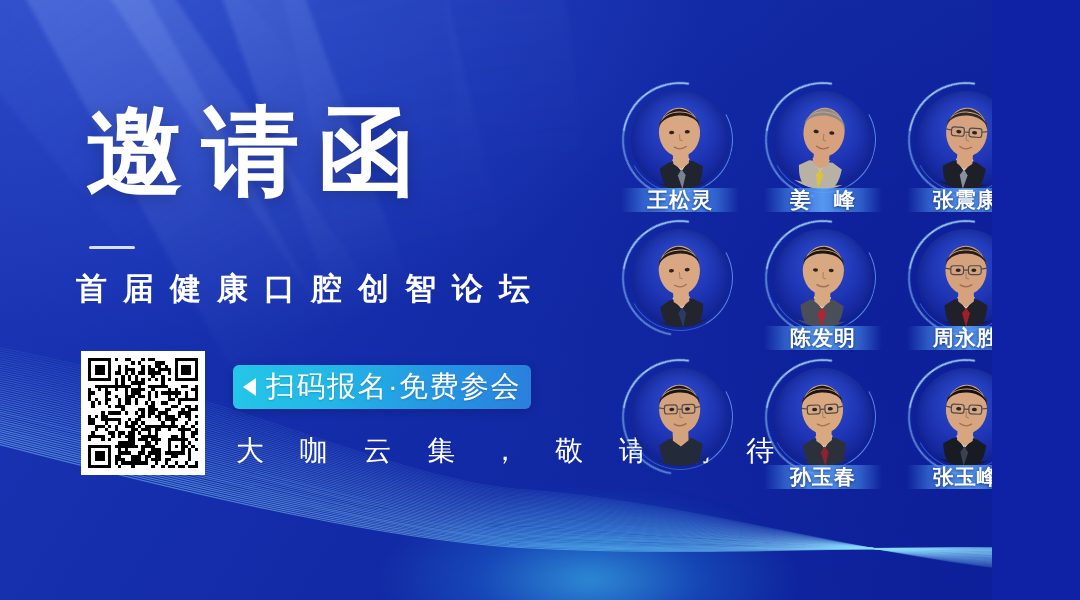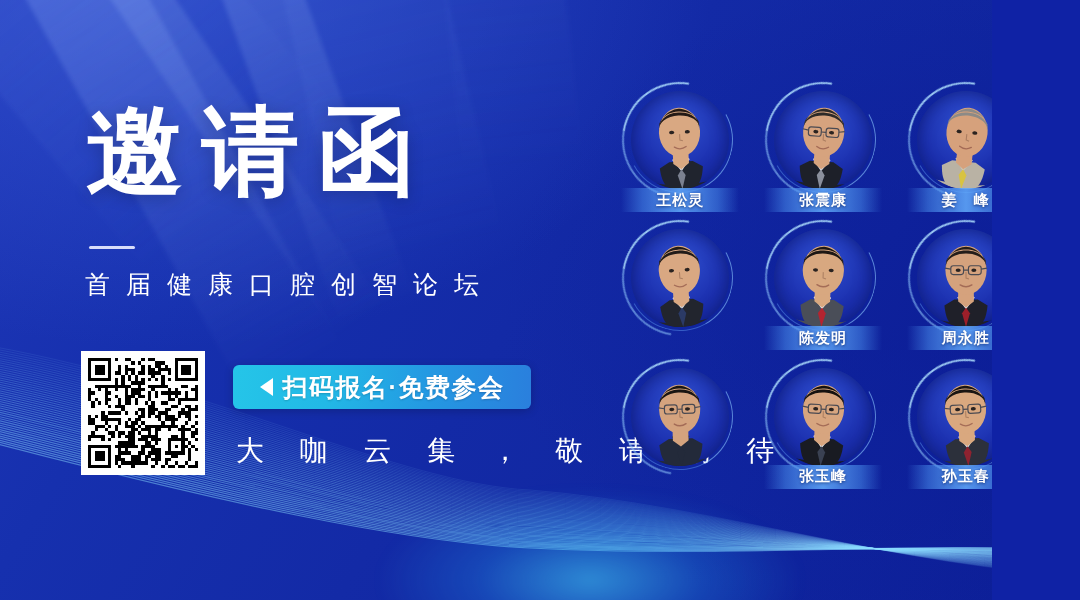--- a/index.html
+++ b/index.html
@@ -66,22 +66,22 @@
     white-space:nowrap;
   }
 
   #divider {
     position:absolute; left:89px; top:246px;
     width:46px; height:3px; background:#e8ecff; border-radius:2px;
     opacity:.92;
   }
 
   #subtitle {
-    position:absolute; left:85px; top:268px;
-    font-size:25px; color:#ffffff; font-weight:400;
+    position:absolute; left:76px; top:268px;
+    font-size:31px; color:#ffffff; font-weight:700;
     letter-spacing:16px; white-space:nowrap;
   }
 
   
   #qr-wrap {
     position:absolute; left:81px; top:351px;
     width:124px; height:124px; background:#ffffff;
     padding:7px;
   }
   #qr { width:110px; height:110px; display:block; }
@@ -96,21 +96,21 @@
     cursor:pointer;
   }
   #cta-arrow {
     width:0;height:0;
     border-top:9px solid transparent;
     border-bottom:9px solid transparent;
     border-right:13px solid #ffffff;
     flex:0 0 auto;
   }
   #cta-label {
-    font-size:25px; font-weight:bold; color:#ffffff;
+    font-size:29px; font-weight:normal; color:#ffffff;
     letter-spacing:1.5px; white-space:nowrap;
     text-shadow:0 1px 2px rgba(0,0,0,.18);
   }
 
   #tagline {
     position:absolute; left:236px; top:432px;
     font-size:28px; color:#ffffff; font-weight:400;
     letter-spacing:14px; white-space:nowrap;
   }
 
@@ -164,21 +164,21 @@
     display:flex; align-items:center; justify-content:center;
     background:linear-gradient(90deg,
       rgba(60,120,220,0) 0%,
       rgba(72,140,235,.55) 18%,
       rgba(96,168,250,.88) 50%,
       rgba(72,140,235,.55) 82%,
       rgba(60,120,220,0) 100%);
     position:relative; z-index:3;
   }
   .plate span {
-    font-size:15px; font-weight:bold; color:#ffffff;
+    font-size:21px; font-weight:bold; color:#ffffff;
     letter-spacing:1px; white-space:nowrap;
     text-shadow:0 1px 3px rgba(0,20,80,.65);
   }
 </style>
 </head>
 <body>
 
 <div id="stage">
 
   <div class="streak s6"></div>
@@ -816,20 +816,45 @@
           </div>
         </div>
         <div class="plate">
           <span>王松灵</span>
         </div>
       </div>
       <div class="cell">
         <div class="ring-box">
           <div class="photo">
             <svg viewBox="0 0 100 100">
+              <g transform="rotate(6 50 52)">
+                <path d="M50 96 C22 96 12 86 10 100 L90 100 C88 86 78 96 50 96 Z" fill="#b9b2a4"></path>
+                <path d="M28 78 C30 98 36 100 50 100 C64 100 70 98 72 78 L62 72 L38 72 Z" fill="#b9b2a4"></path>
+                <path d="M41 70 L50 82 L59 70 L55 67 L45 67 Z" fill="#cfc9bb"></path>
+                <path d="M50 80 L46 86 L50 100 L54 86 Z" fill="#d8c341"></path>
+                <path d="M42 56 L58 56 L58 74 L50 80 L42 74 Z" fill="#d6a17c"></path>
+                <ellipse cx="50" cy="42" rx="21" ry="25" fill="#d6a17c"></ellipse>
+                <path d="M29 40 C29 20 71 20 71 40 C71 30 64 22 50 22 C36 22 29 30 29 40 Z" fill="#8d8a86"></path>
+                <path d="M30 38 C30 24 44 18 50 18 C56 18 70 24 70 38 L70 32 C66 24 58 21 50 21 C42 21 34 24 30 32 Z" fill="#8d8a86"></path>
+                <ellipse cx="42" cy="42" rx="2.6" ry="1.8" fill="#2a2320"></ellipse>
+                <ellipse cx="58" cy="42" rx="2.6" ry="1.8" fill="#2a2320"></ellipse>
+                <path d="M50 44 L50 50 L53 51" stroke="rgba(120,80,60,.45)" stroke-width="1.1" fill="none"></path>
+                <path d="M44 57 Q50 61 56 57" stroke="rgba(130,70,60,.6)" stroke-width="1.4" fill="none" stroke-linecap="round"></path>
+              </g>
+            </svg>
+          </div>
+        </div>
+        <div class="plate">
+          <span>姜　峰</span>
+        </div>
+      </div>
+      <div class="cell">
+        <div class="ring-box">
+          <div class="photo">
+            <svg viewBox="0 0 100 100">
               <g transform="rotate(4 50 52)">
                 <path d="M50 96 C22 96 12 86 10 100 L90 100 C88 86 78 96 50 96 Z" fill="#1d2029"></path>
                 <path d="M28 78 C30 98 36 100 50 100 C64 100 70 98 72 78 L62 72 L38 72 Z" fill="#1d2029"></path>
                 <path d="M41 70 L50 82 L59 70 L55 67 L45 67 Z" fill="#dfe2e8"></path>
                 <path d="M50 80 L46 86 L50 100 L54 86 Z" fill="#8a8f9c"></path>
                 <path d="M42 56 L58 56 L58 74 L50 80 L42 74 Z" fill="#d6a37e"></path>
                 <ellipse cx="50" cy="42" rx="21" ry="25" fill="#d6a37e"></ellipse>
                 <path d="M29 40 C29 20 71 20 71 40 C71 30 64 22 50 22 C36 22 29 30 29 40 Z" fill="#2d2a28"></path>
                 <path d="M30 38 C30 24 44 18 50 18 C56 18 70 24 70 38 L70 32 C66 24 58 21 50 21 C42 21 34 24 30 32 Z" fill="#2d2a28"></path>
                 <ellipse cx="42" cy="42" rx="2.6" ry="1.8" fill="#2a2320"></ellipse>
@@ -842,45 +867,20 @@
                   <path d="M47.5 42 L52.5 42"></path>
                   <path d="M34.5 41 L28.5 40"></path>
                   <path d="M65.5 41 L71.5 40"></path>
                 </g>
               </g>
             </svg>
           </div>
         </div>
         <div class="plate">
           <span>张震康</span>
-        </div>
-      </div>
-      <div class="cell">
-        <div class="ring-box">
-          <div class="photo">
-            <svg viewBox="0 0 100 100">
-              <g transform="rotate(6 50 52)">
-                <path d="M50 96 C22 96 12 86 10 100 L90 100 C88 86 78 96 50 96 Z" fill="#b9b2a4"></path>
-                <path d="M28 78 C30 98 36 100 50 100 C64 100 70 98 72 78 L62 72 L38 72 Z" fill="#b9b2a4"></path>
-                <path d="M41 70 L50 82 L59 70 L55 67 L45 67 Z" fill="#cfc9bb"></path>
-                <path d="M50 80 L46 86 L50 100 L54 86 Z" fill="#d8c341"></path>
-                <path d="M42 56 L58 56 L58 74 L50 80 L42 74 Z" fill="#d6a17c"></path>
-                <ellipse cx="50" cy="42" rx="21" ry="25" fill="#d6a17c"></ellipse>
-                <path d="M29 40 C29 20 71 20 71 40 C71 30 64 22 50 22 C36 22 29 30 29 40 Z" fill="#8d8a86"></path>
-                <path d="M30 38 C30 24 44 18 50 18 C56 18 70 24 70 38 L70 32 C66 24 58 21 50 21 C42 21 34 24 30 32 Z" fill="#8d8a86"></path>
-                <ellipse cx="42" cy="42" rx="2.6" ry="1.8" fill="#2a2320"></ellipse>
-                <ellipse cx="58" cy="42" rx="2.6" ry="1.8" fill="#2a2320"></ellipse>
-                <path d="M50 44 L50 50 L53 51" stroke="rgba(120,80,60,.45)" stroke-width="1.1" fill="none"></path>
-                <path d="M44 57 Q50 61 56 57" stroke="rgba(130,70,60,.6)" stroke-width="1.4" fill="none" stroke-linecap="round"></path>
-              </g>
-            </svg>
-          </div>
-        </div>
-        <div class="plate">
-          <span>姜　峰</span>
         </div>
       </div>
       <div class="cell">
         <div class="ring-box">
           <div class="photo">
             <svg viewBox="0 0 100 100">
               <g transform="rotate(-4 50 52)">
                 <path d="M50 96 C22 96 12 86 10 100 L90 100 C88 86 78 96 50 96 Z" fill="#22252e"></path>
                 <path d="M28 78 C30 98 36 100 50 100 C64 100 70 98 72 78 L62 72 L38 72 Z" fill="#22252e"></path>
                 <path d="M41 70 L50 82 L59 70 L55 67 L45 67 Z" fill="#e6e8ed"></path>
@@ -981,20 +981,52 @@
                 </g>
               </g>
             </svg>
           </div>
         </div>
       </div>
       <div class="cell">
         <div class="ring-box">
           <div class="photo">
             <svg viewBox="0 0 100 100">
+              <g transform="rotate(-3 50 52)">
+                <path d="M50 96 C22 96 12 86 10 100 L90 100 C88 86 78 96 50 96 Z" fill="#2c303b"></path>
+                <path d="M28 78 C30 98 36 100 50 100 C64 100 70 98 72 78 L62 72 L38 72 Z" fill="#2c303b"></path>
+                <path d="M41 70 L50 82 L59 70 L55 67 L45 67 Z" fill="#dfe3ea"></path>
+                <path d="M50 80 L46 86 L50 100 L54 86 Z" fill="#8e2230"></path>
+                <path d="M42 56 L58 56 L58 74 L50 80 L42 74 Z" fill="#d9a87f"></path>
+                <ellipse cx="50" cy="42" rx="21" ry="25" fill="#d9a87f"></ellipse>
+                <path d="M29 40 C29 20 71 20 71 40 C71 30 64 22 50 22 C36 22 29 30 29 40 Z" fill="#1a1512"></path>
+                <path d="M30 38 C30 24 44 18 50 18 C56 18 70 24 70 38 L70 32 C66 24 58 21 50 21 C42 21 34 24 30 32 Z" fill="#1a1512"></path>
+                <ellipse cx="42" cy="42" rx="2.6" ry="1.8" fill="#2a2320"></ellipse>
+                <ellipse cx="58" cy="42" rx="2.6" ry="1.8" fill="#2a2320"></ellipse>
+                <path d="M50 44 L50 50 L53 51" stroke="rgba(120,80,60,.45)" stroke-width="1.1" fill="none"></path>
+                <path d="M44 57 Q50 61 56 57" stroke="rgba(130,70,60,.6)" stroke-width="1.4" fill="none" stroke-linecap="round"></path>
+                <g stroke="#4a4a52" stroke-width="1.2" fill="none">
+                  <rect x="34.5" y="37.5" width="13" height="9" rx="2.5"></rect>
+                  <rect x="52.5" y="37.5" width="13" height="9" rx="2.5"></rect>
+                  <path d="M47.5 42 L52.5 42"></path>
+                  <path d="M34.5 41 L28.5 40"></path>
+                  <path d="M65.5 41 L71.5 40"></path>
+                </g>
+              </g>
+            </svg>
+          </div>
+        </div>
+        <div class="plate">
+          <span>孙玉春</span>
+        </div>
+      </div>
+      <div class="cell">
+        <div class="ring-box">
+          <div class="photo">
+            <svg viewBox="0 0 100 100">
               <g transform="rotate(3 50 52)">
                 <path d="M50 96 C22 96 12 86 10 100 L90 100 C88 86 78 96 50 96 Z" fill="#191b22"></path>
                 <path d="M28 78 C30 98 36 100 50 100 C64 100 70 98 72 78 L62 72 L38 72 Z" fill="#191b22"></path>
                 <path d="M41 70 L50 82 L59 70 L55 67 L45 67 Z" fill="#e4e7ec"></path>
                 <path d="M50 80 L46 86 L50 100 L54 86 Z" fill="#3a4152"></path>
                 <path d="M42 56 L58 56 L58 74 L50 80 L42 74 Z" fill="#d7a57f"></path>
                 <ellipse cx="50" cy="42" rx="21" ry="25" fill="#d7a57f"></ellipse>
                 <path d="M29 40 C29 20 71 20 71 40 C71 30 64 22 50 22 C36 22 29 30 29 40 Z" fill="#15110f"></path>
                 <path d="M30 38 C30 24 44 18 50 18 C56 18 70 24 70 38 L70 32 C66 24 58 21 50 21 C42 21 34 24 30 32 Z" fill="#15110f"></path>
                 <ellipse cx="42" cy="42" rx="2.6" ry="1.8" fill="#2a2320"></ellipse>
@@ -1009,47 +1041,15 @@
                   <path d="M65.5 41 L71.5 40"></path>
                 </g>
               </g>
             </svg>
           </div>
         </div>
         <div class="plate">
           <span>张玉峰</span>
         </div>
       </div>
-      <div class="cell">
-        <div class="ring-box">
-          <div class="photo">
-            <svg viewBox="0 0 100 100">
-              <g transform="rotate(-3 50 52)">
-                <path d="M50 96 C22 96 12 86 10 100 L90 100 C88 86 78 96 50 96 Z" fill="#2c303b"></path>
-                <path d="M28 78 C30 98 36 100 50 100 C64 100 70 98 72 78 L62 72 L38 72 Z" fill="#2c303b"></path>
-                <path d="M41 70 L50 82 L59 70 L55 67 L45 67 Z" fill="#dfe3ea"></path>
-                <path d="M50 80 L46 86 L50 100 L54 86 Z" fill="#8e2230"></path>
-                <path d="M42 56 L58 56 L58 74 L50 80 L42 74 Z" fill="#d9a87f"></path>
-                <ellipse cx="50" cy="42" rx="21" ry="25" fill="#d9a87f"></ellipse>
-                <path d="M29 40 C29 20 71 20 71 40 C71 30 64 22 50 22 C36 22 29 30 29 40 Z" fill="#1a1512"></path>
-                <path d="M30 38 C30 24 44 18 50 18 C56 18 70 24 70 38 L70 32 C66 24 58 21 50 21 C42 21 34 24 30 32 Z" fill="#1a1512"></path>
-                <ellipse cx="42" cy="42" rx="2.6" ry="1.8" fill="#2a2320"></ellipse>
-                <ellipse cx="58" cy="42" rx="2.6" ry="1.8" fill="#2a2320"></ellipse>
-                <path d="M50 44 L50 50 L53 51" stroke="rgba(120,80,60,.45)" stroke-width="1.1" fill="none"></path>
-                <path d="M44 57 Q50 61 56 57" stroke="rgba(130,70,60,.6)" stroke-width="1.4" fill="none" stroke-linecap="round"></path>
-                <g stroke="#4a4a52" stroke-width="1.2" fill="none">
-                  <rect x="34.5" y="37.5" width="13" height="9" rx="2.5"></rect>
-                  <rect x="52.5" y="37.5" width="13" height="9" rx="2.5"></rect>
-                  <path d="M47.5 42 L52.5 42"></path>
-                  <path d="M34.5 41 L28.5 40"></path>
-                  <path d="M65.5 41 L71.5 40"></path>
-                </g>
-              </g>
-            </svg>
-          </div>
-        </div>
-        <div class="plate">
-          <span>孙玉春</span>
-        </div>
-      </div>
     </div>
 
 </div>
 
 </body></html>

